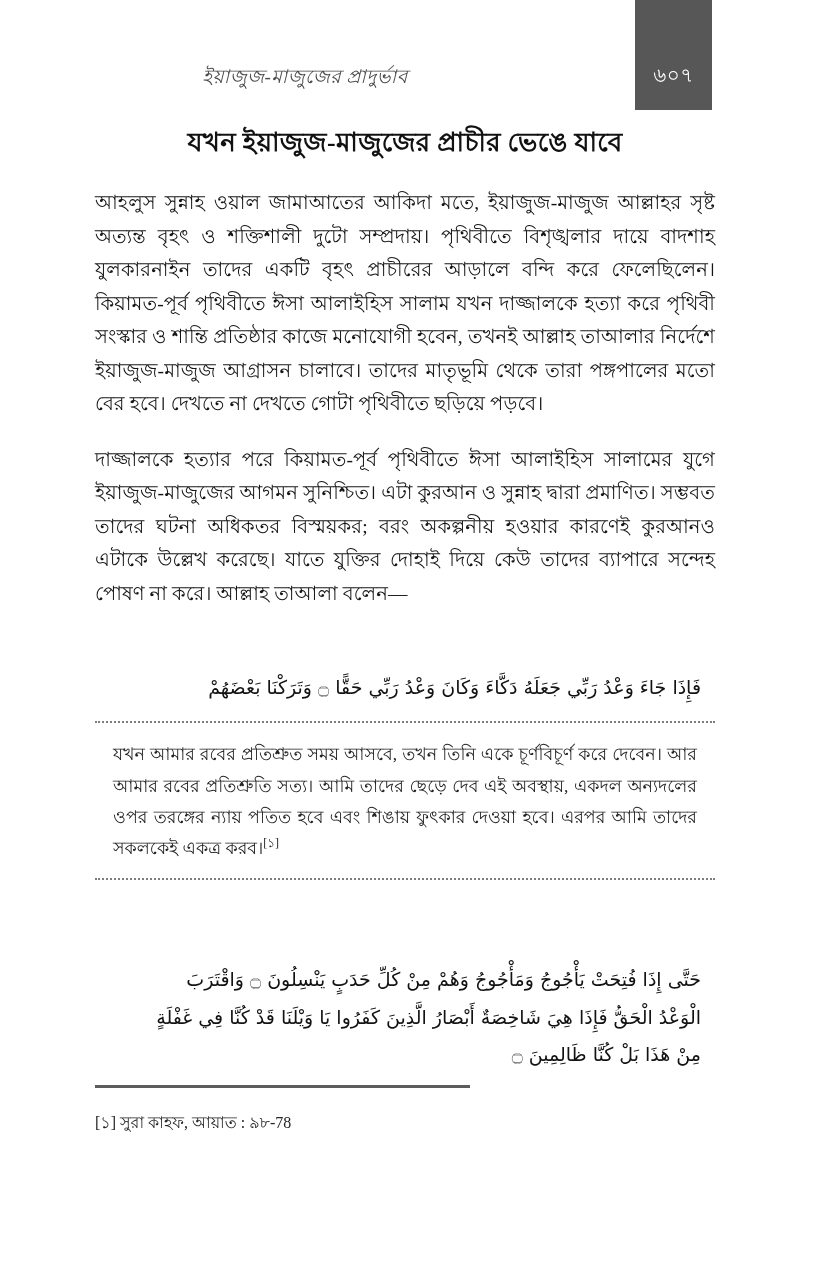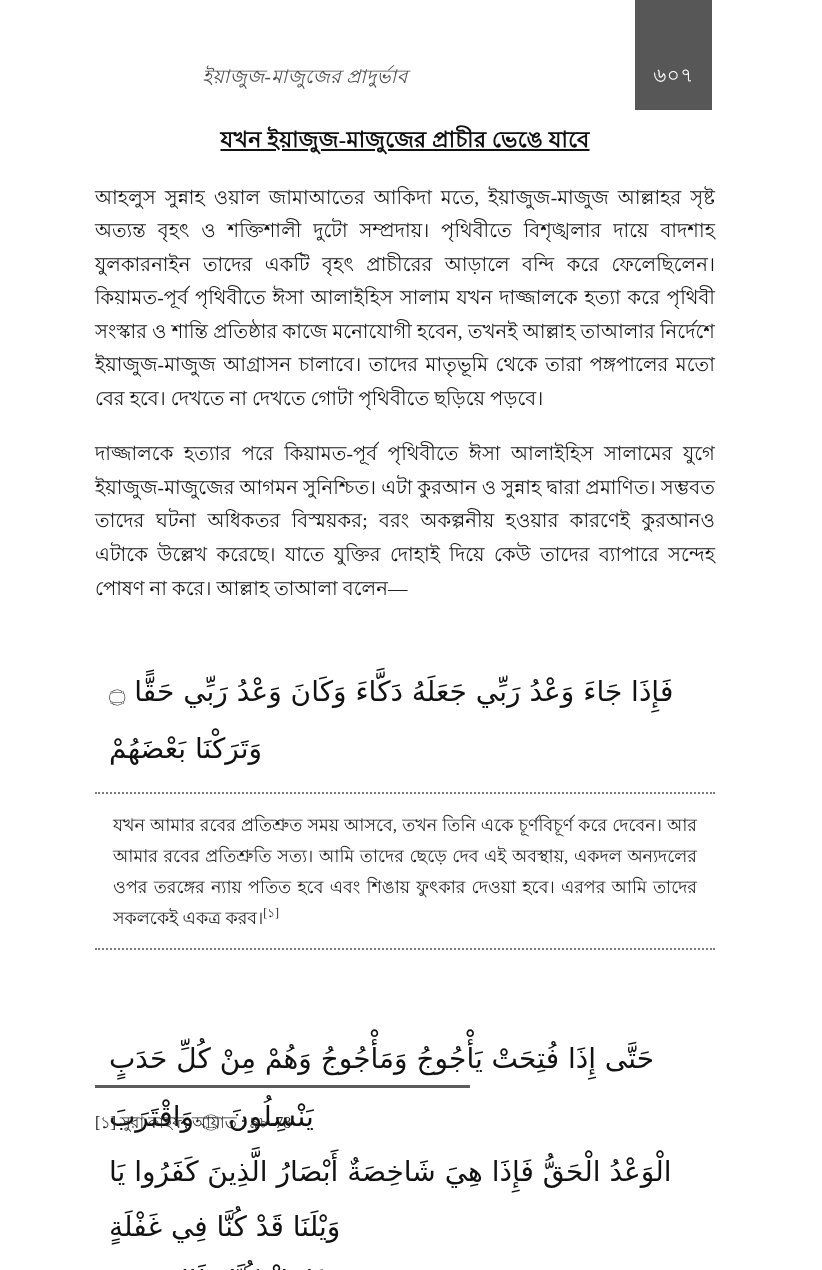--- a/index.html
+++ b/index.html
@@ -65,27 +65,26 @@
   
   .content {
     position: absolute;
     left: 95px;
     top: 125px;
     width: 620px;
   }
 
   h1.section-heading {
     margin: 0 0 26px 0;
-    font-size: 22px;
+    font-size: 26px;
     font-weight: bold;
     text-align: center;
     color: #111111;
     letter-spacing: 0.3px;
     line-height: 1.35;
-    text-decoration: underline;
   }
 
   p.body-para {
     margin: 0 0 22px 0;
     font-size: 19.5px;
     line-height: 1.72;
     text-align: justify;
     text-justify: inter-word;
     color: #141414;
     letter-spacing: 0.1px;
@@ -99,23 +98,23 @@
     color: #141414;
   }
 
   
   .quote-block {
     margin: 14px 0 10px 0;
   }
   .arabic {
     direction: rtl;
     unicode-bidi: bidi-override;
-    text-align: left;
+    text-align: right;
     font-family: "DejaVu Sans", "Liberation Sans", sans-serif;
-    font-size: 28px;
+    font-size: 19px;
     line-height: 2.05;
     color: #121212;
     padding: 0 14px;
   }
   .arabic.tight { line-height: 1.95; }
 
   .translation-wrap {
     margin: 14px 0 0 0;
     padding: 16px 18px 14px 18px;
     border-top: 2px dotted #7d7d7d;

